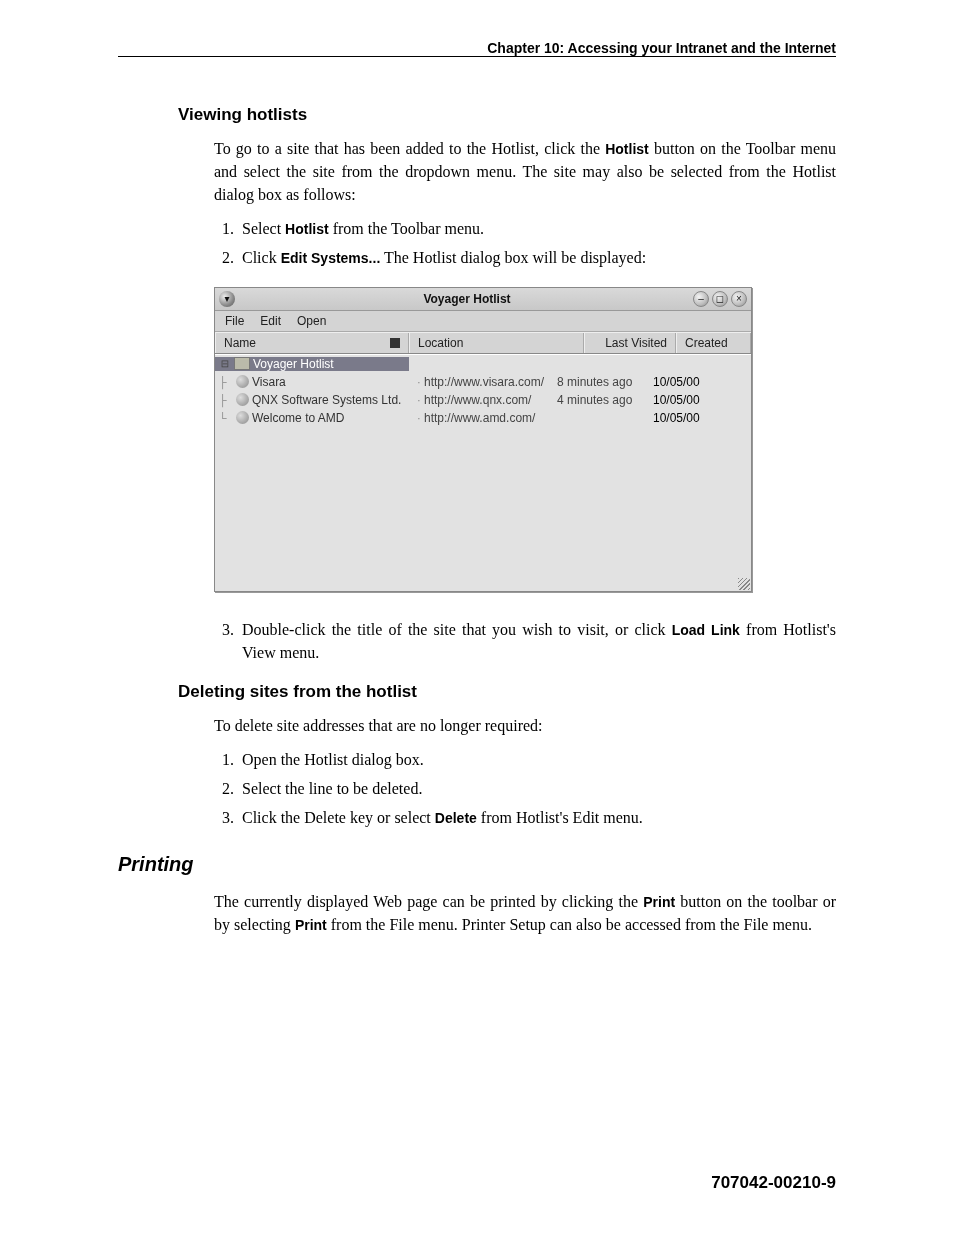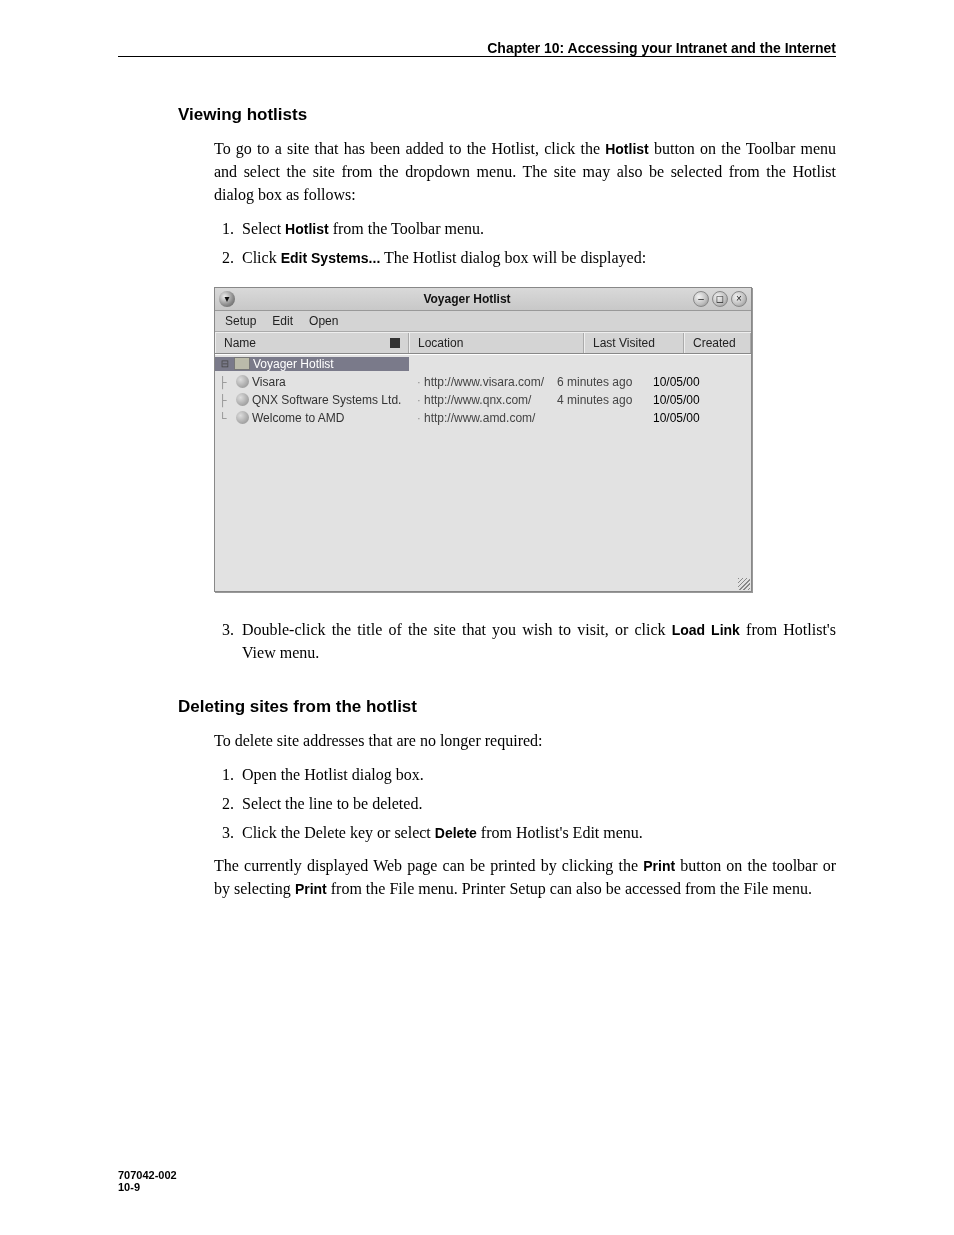--- a/index.html
+++ b/index.html
@@ -56,24 +56,23 @@
     text-align: justify;
   }
   .bold { font-weight: bold; font-family: Arial, Helvetica, sans-serif; font-size:14px;}
   .footer {
     position: absolute;
     bottom: 42px;
     left: 118px;
     right: 118px;
     font-family: Arial, Helvetica, sans-serif;
     font-weight: bold;
-    font-size: 11px;
+    font-size: 17px;
     display: flex;
     justify-content: flex-end;
-    flex-direction: column;
   }
 
   
   .screenshot-wrap {
     margin: 18px 0 26px 96px;
     width: 536px;
     font-family: Arial, Helvetica, sans-serif;
     font-size: 12px;
     color: #222;
     border: 1px solid #888;
@@ -133,21 +132,21 @@
   .colheaders .col {
     padding: 3px 8px;
     border-right:1px solid #aaa;
     border-left:1px solid #eee;
     box-sizing:border-box;
     white-space:nowrap;
     overflow:hidden;
   }
   .col-name { width:194px; display:flex; justify-content:space-between; align-items:center;}
   .col-loc  { width:175px; }
-  .col-last { width:100px; }
+  .col-last { width:92px;text-align:right; }
   .col-created { flex:1; border-right:none;}
   .sep-icon { width:10px; height:10px; background:#333; display:inline-block;}
   .listarea {
     background:#e2e2e2;
     min-height:236px;
     font-size:12px;
     color:#333;
     position:relative;
     border-top:1px solid #fff;
   }
@@ -203,21 +202,21 @@
     <div class="titlebar">
       <div class="appicon">▾</div>
       <div class="title">Voyager Hotlist</div>
       <div class="winbtns">
         <div class="winbtn">–</div>
         <div class="winbtn">◻</div>
         <div class="winbtn">×</div>
       </div>
     </div>
     <div class="menubar">
-      <span>Setup</span>
+      <span>File</span>
       <span>Edit</span>
       <span>Open</span>
     </div>
     <div class="colheaders">
       <div class="col col-name">
         <span>Name</span>
         <span class="sep-icon"></span>
       </div>
       <div class="col col-loc">Location</div>
       <div class="col col-last">Last Visited</div>
@@ -235,21 +234,21 @@
           <div class="created-cell"></div>
       </div>
 
       <div class="treerow">
         <div class="name-cell">
           <span class="indent branch">├</span>
           <span class="globe"></span>
           <span>Visara</span>
         </div>
         <div class="loc-cell"><span class="branch">·</span> <span>http://www.visara.com/</span></div>
-        <div class="last-cell">6 minutes ago</div>
+        <div class="last-cell">8 minutes ago</div>
         <div class="created-cell">10/05/00</div>
       </div>
 
       <div class="treerow">
         <div class="name-cell">
           <span class="indent branch">├</span>
           <span class="globe"></span>
           <span>QNX Software Systems Ltd.</span>
         </div>
         <div class="loc-cell"><span class="branch">·</span> <span>http://www.qnx.com/</span></div>
@@ -271,30 +270,31 @@
       <div class="resize-grip"></div>
     </div>
   </div>
 
   <ol class="steps" start="3">
     <li>
       <span>Double-click the title of the site that you wish to visit, or click </span><span class="bold">Load Link</span><span> from Hotlist's View menu.</span>
     </li>
   </ol>
 
-  <div class="h3" style="margin-top:33px;">Deleting sites from the hotlist</div>
+  <div class="h3" style="margin-top:18px;">Deleting sites from the hotlist</div>
   <p class="body-text">To delete site addresses that are no longer required:</p>
   <ol class="steps">
     <li>Open the Hotlist dialog box.</li>
     <li>Select the line to be deleted.</li>
     <li>
       <span>Click the Delete key or select </span><span class="bold">Delete</span><span> from Hotlist's Edit menu.</span>
     </li>
   </ol>
 
+  <div class="h2">Printing</div>
   <p class="body-text">
     <span>The currently displayed Web page can be printed by clicking the </span><span class="bold">Print</span><span> button on the toolbar or by selecting </span><span class="bold">Print</span><span> from the File menu. Printer Setup can also be accessed from the File menu.</span>
   </p>
 </div>
 
 <div class="footer">
   <span>707042-002</span>
   <span>10-9</span>
 </div>
 

